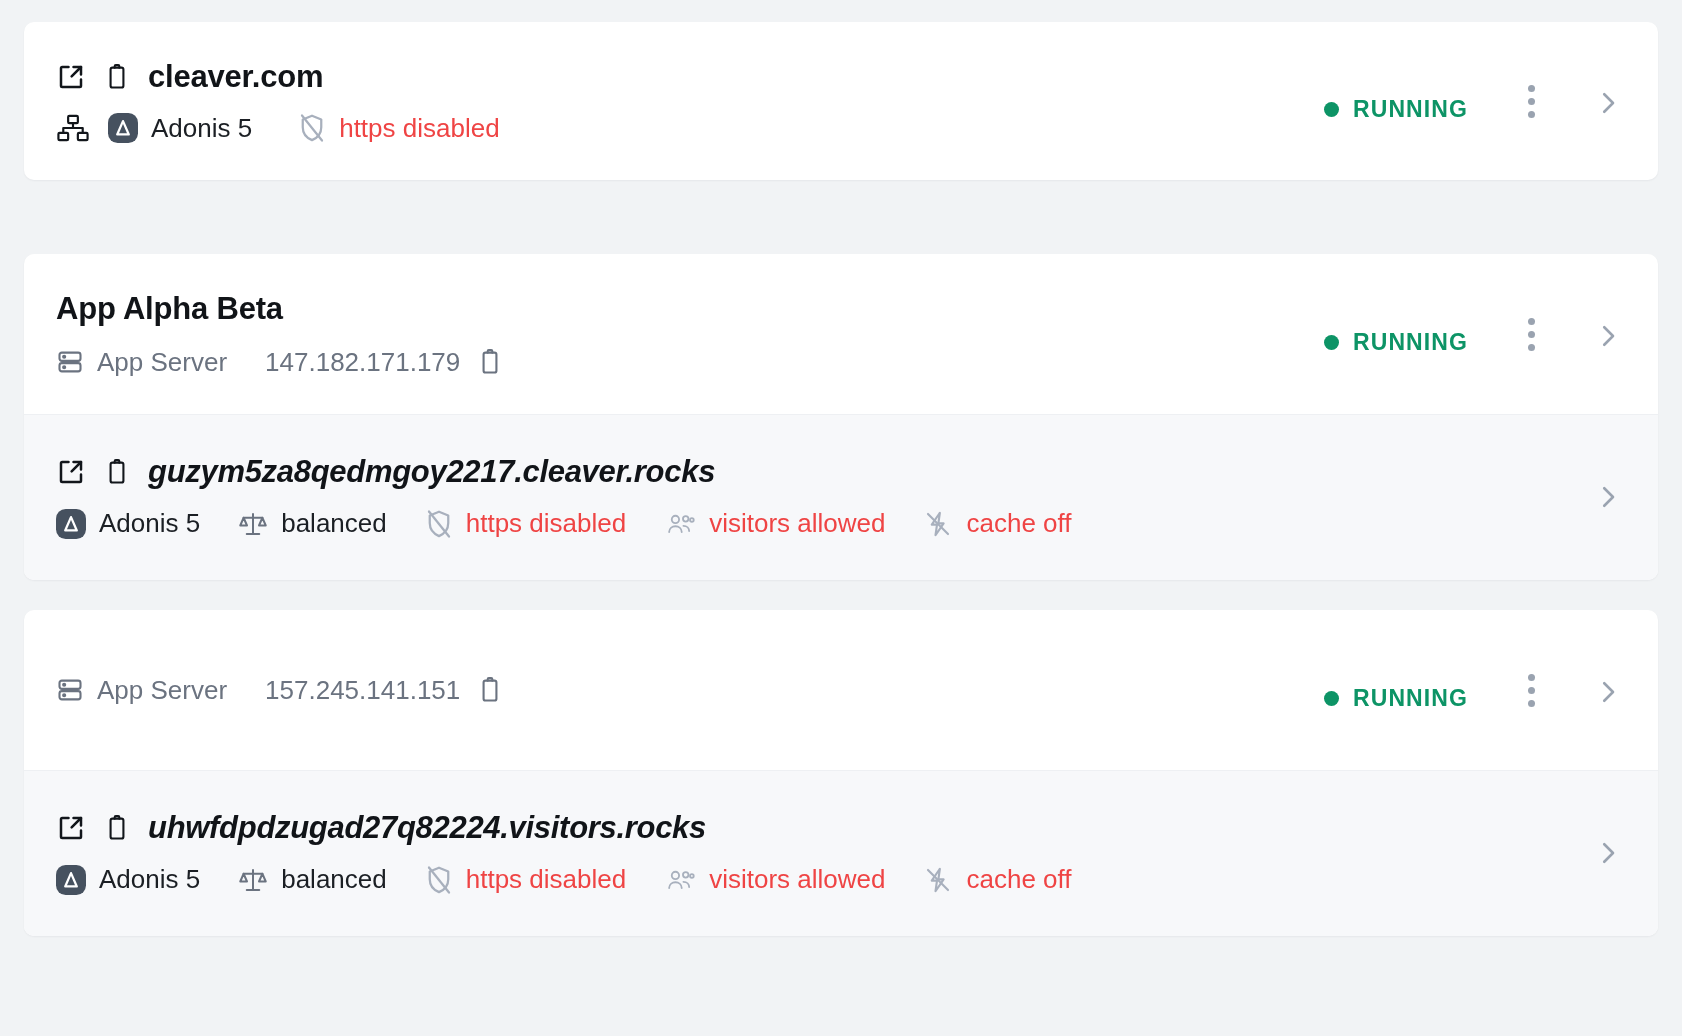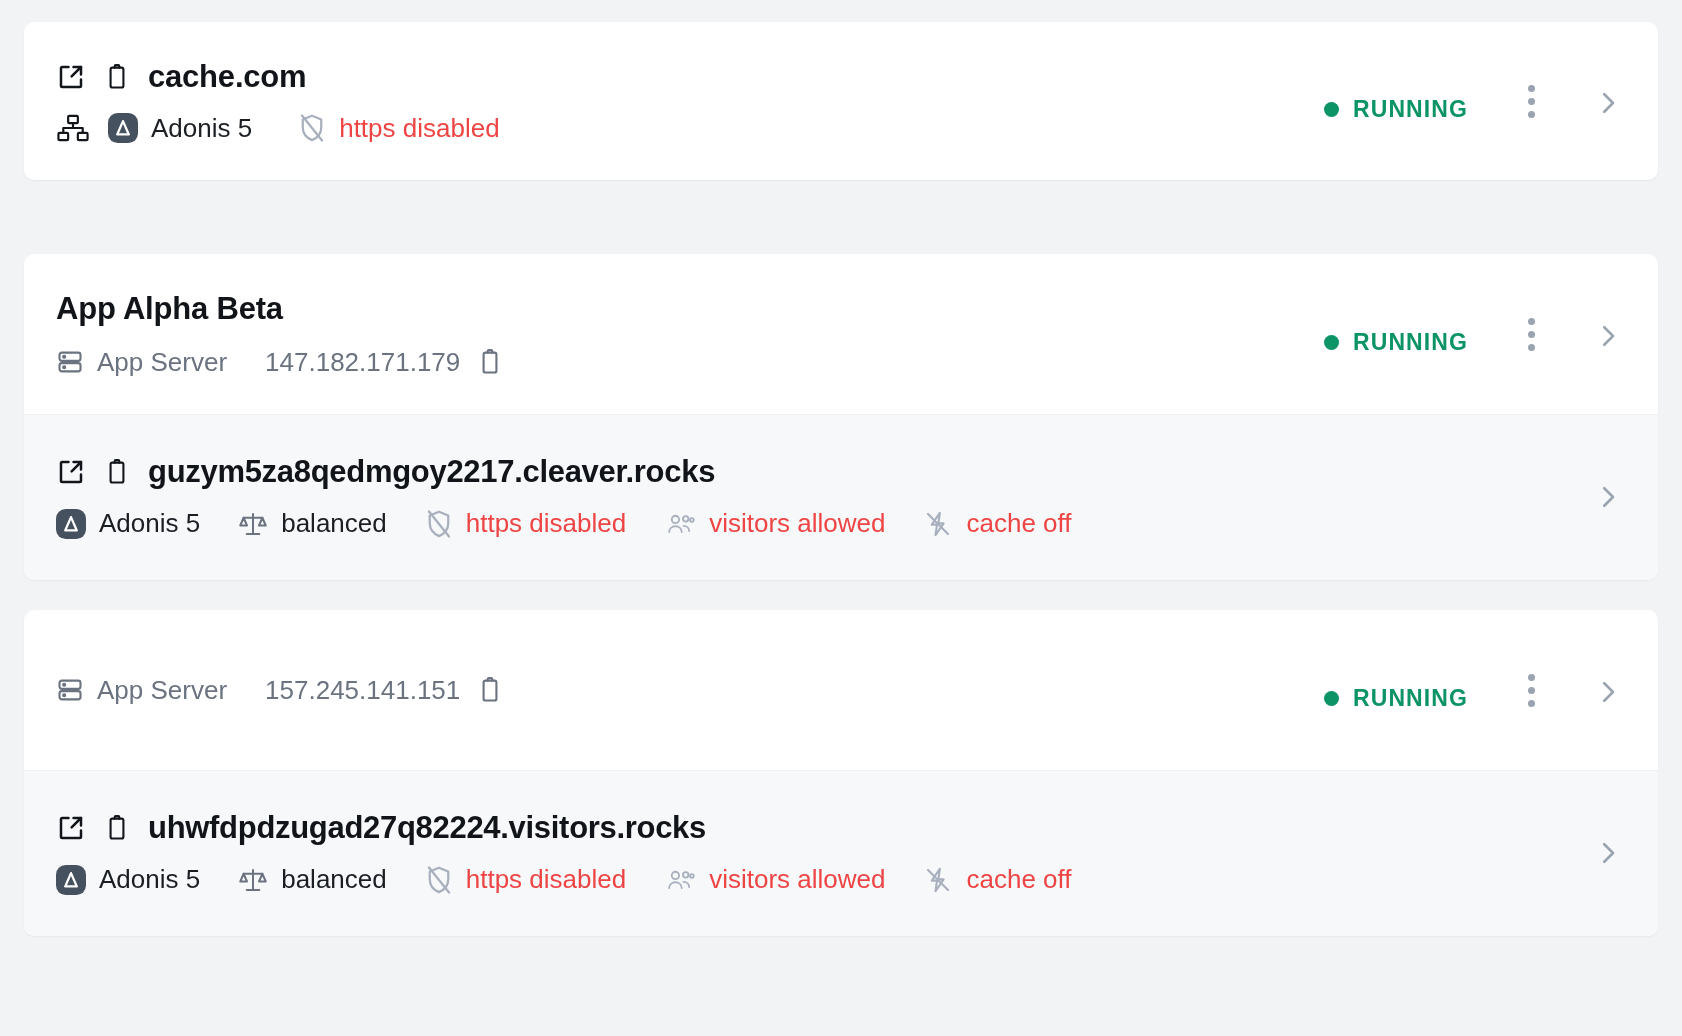--- a/index.html
+++ b/index.html
@@ -140,20 +140,21 @@
     border-top: 1px solid #eef0f3;
     padding: 28px 30px 30px 32px;
     min-height: 166px;
   }
   .sub-left { flex: 1 1 auto; min-width: 0; }
   .sub-title-line {
     display: flex;
     align-items: center;
     gap: 18px;
     margin-bottom: 18px;
+    font-style: italic;
   }
   .sub-title {
     font-size: 31px;
     font-weight: 700;
     color: #111418;
     letter-spacing: -0.3px;
     white-space: nowrap;
   }
   .sub-right { flex: 0 0 auto; display:flex; align-items:center; }
 
@@ -175,21 +176,21 @@
               <path d="M14 4h6v6"></path>
                 <path d="M12.5 11.5L20 4"></path>
             </svg>
           </span>
           <span>
             <svg width="26" height="28" viewBox="0 0 20 24" fill="none" stroke="#12161b" stroke-width="1.8" stroke-linecap="round" stroke-linejoin="round">
               <rect x="4.5" y="4" width="11" height="17" rx="1.6"></rect>
               <path d="M8 4V2.8a1 1 0 0 1 1-1h2a1 1 0 0 1 1 1V4"></path>
             </svg>
           </span>
-          <span class="title-text">cache.com</span>
+          <span class="title-text">cleaver.com</span>
         </div>
 
         <div class="meta-line">
           <span>
             <svg width="34" height="30" viewBox="0 0 28 24" fill="none" stroke="#12161b" stroke-width="1.8" stroke-linecap="round" stroke-linejoin="round">
               <rect x="10" y="2" width="8" height="6" rx="1"></rect>
               <rect x="2" y="16" width="8" height="6" rx="1"></rect>
               <rect x="18" y="16" width="8" height="6" rx="1"></rect>
               <path d="M14 8v4M6 16v-4h16v4"></path>
             </svg>

